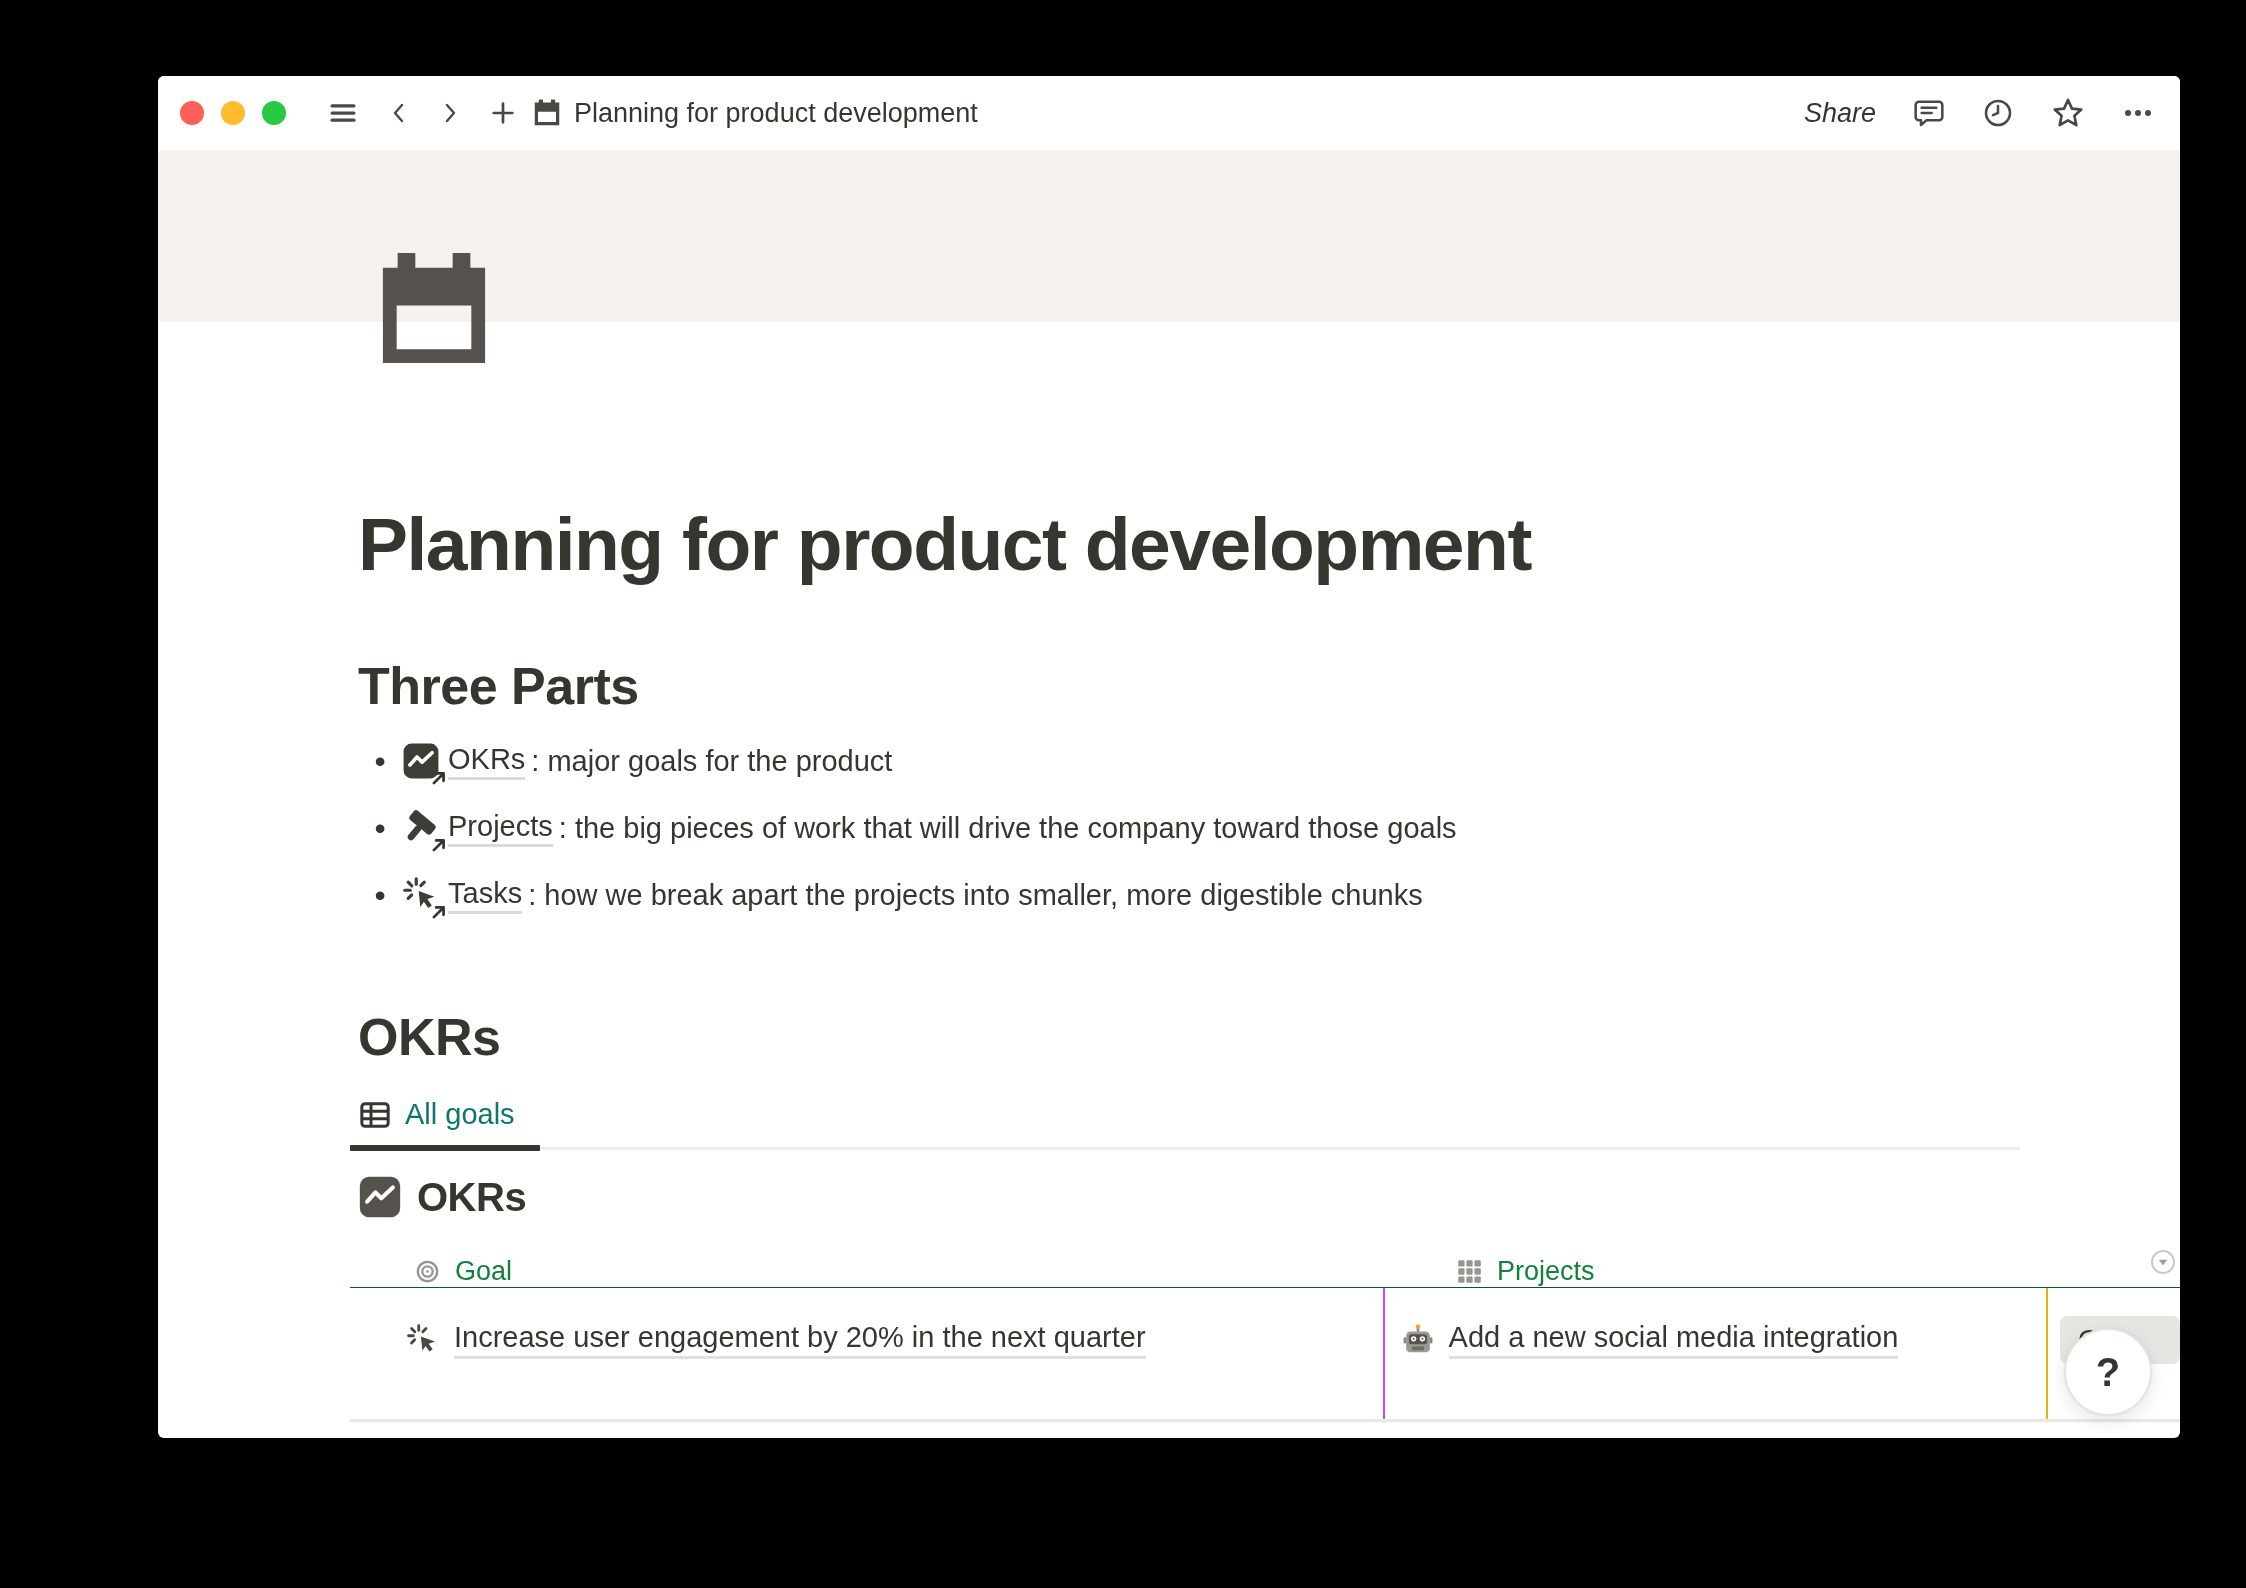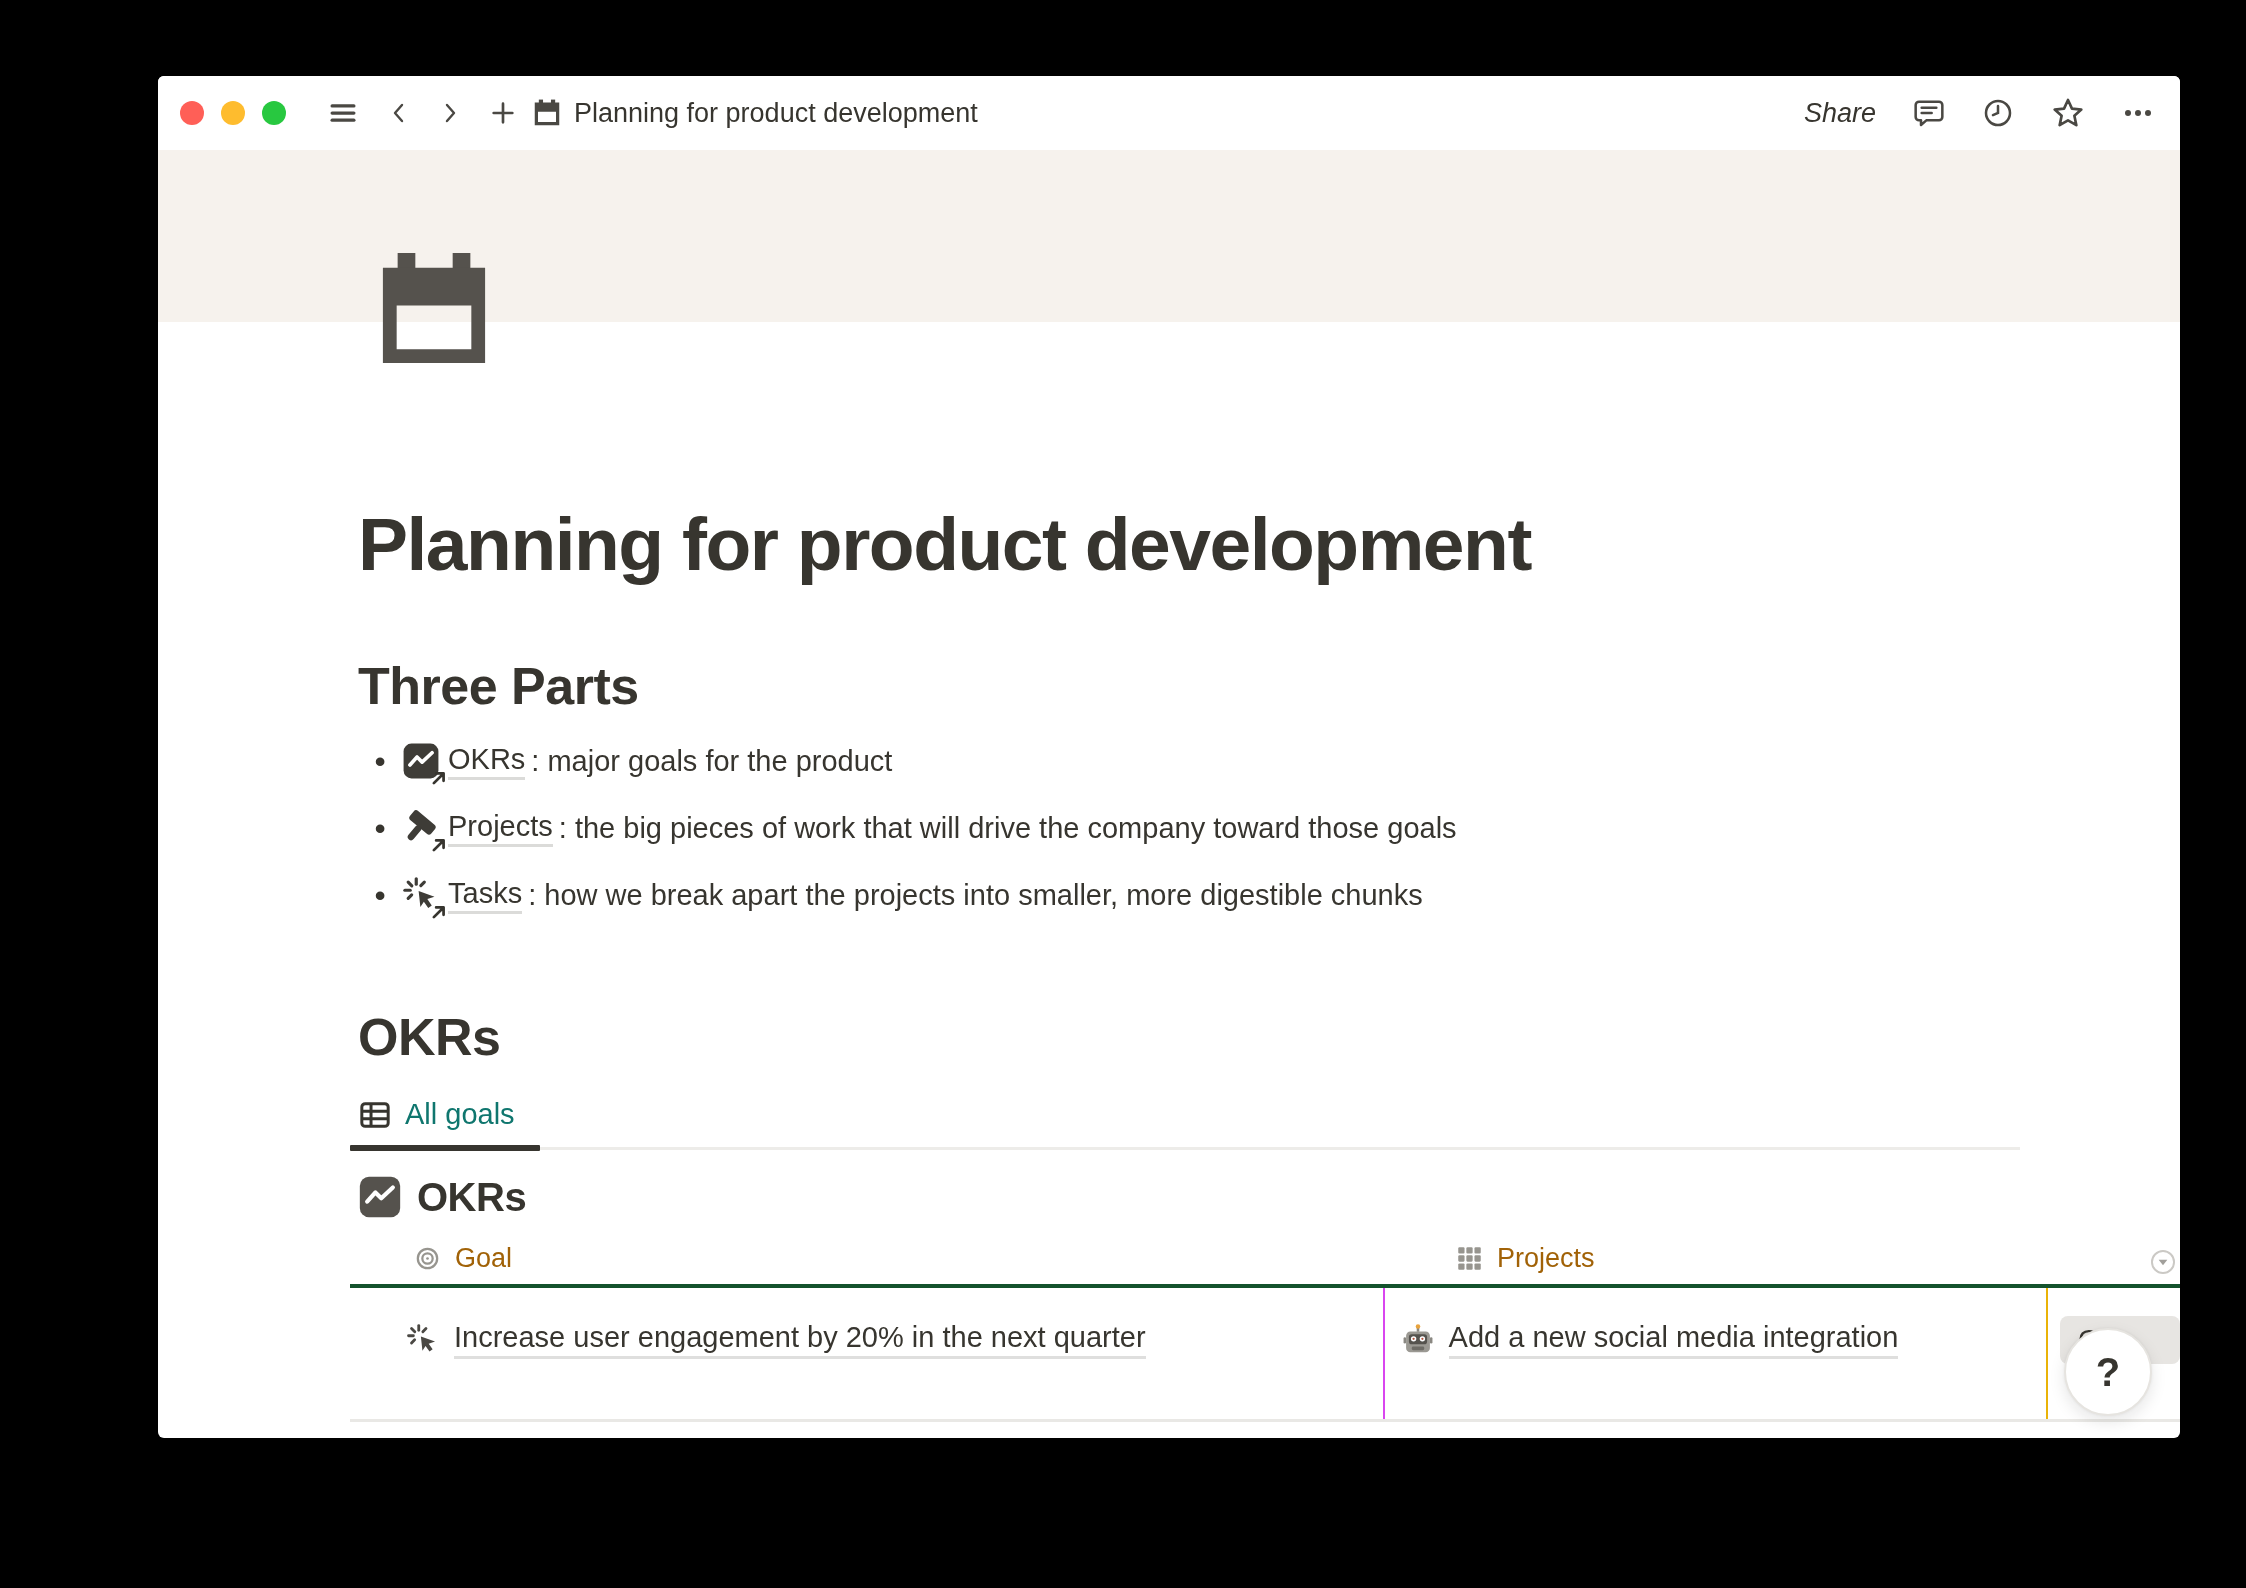--- a/index.html
+++ b/index.html
@@ -49,21 +49,21 @@
   .tab { display:inline-flex; align-items:center; gap:13px; height:52px; font-size:29px; font-weight:400; color:#0f766e; cursor:pointer; }
   .tab-underline { position:absolute; left:-8px; top:56px; width:190px; height:6px; background:#37352F; border-radius:1px; z-index:2; }
   .tab-line { position:absolute; left:-8px; top:58px; width:1670px; height:3px; background:#EDECE9; }
 
   
   .db-title { display:flex; align-items:center; gap:15px; margin-top:24px; }
   .db-title .db-ic { width:44px; height:44px; }
   .db-title .db-label { font-size:40px; font-weight:700; letter-spacing:-0.5px; }
 
   .table { position:relative; margin-left:-8px; width:1830px; margin-top:14px; }
-  .thead { position:relative; display:flex; height:54px; align-items:center; border-bottom:4px solid #14532d; color:#a16207; }
+  .thead { position:relative; display:flex; height:54px; align-items:flex-end; border-bottom:1px solid #14532d; color:#15803d; }
   .th { display:flex; align-items:center; gap:14px; font-size:27px; }
   .th-goal { width:1090px; padding-left:64px; }
   .th-projects { width:700px; padding-left:16px; }
   .collapse-btn { position:absolute; right:4px; top:15px; width:26px; height:26px; cursor:pointer; }
   .trow { position:relative; display:flex; border-bottom:3px solid #E9E8E5; min-height:134px; }
   .td { padding-top:24px; padding-bottom:20px; }
   .td-goal { width:1090px; padding-left:56px; border-right:2px solid #d946ef; }
   .td-projects { width:700px; padding-left:16px; border-right:2px solid #eab308; }
   .td-status { flex:1; padding-left:12px; overflow:visible; }
   .cell-line { display:flex; align-items:center; gap:14px; height:56px; font-size:29px; color:#37352F; }

